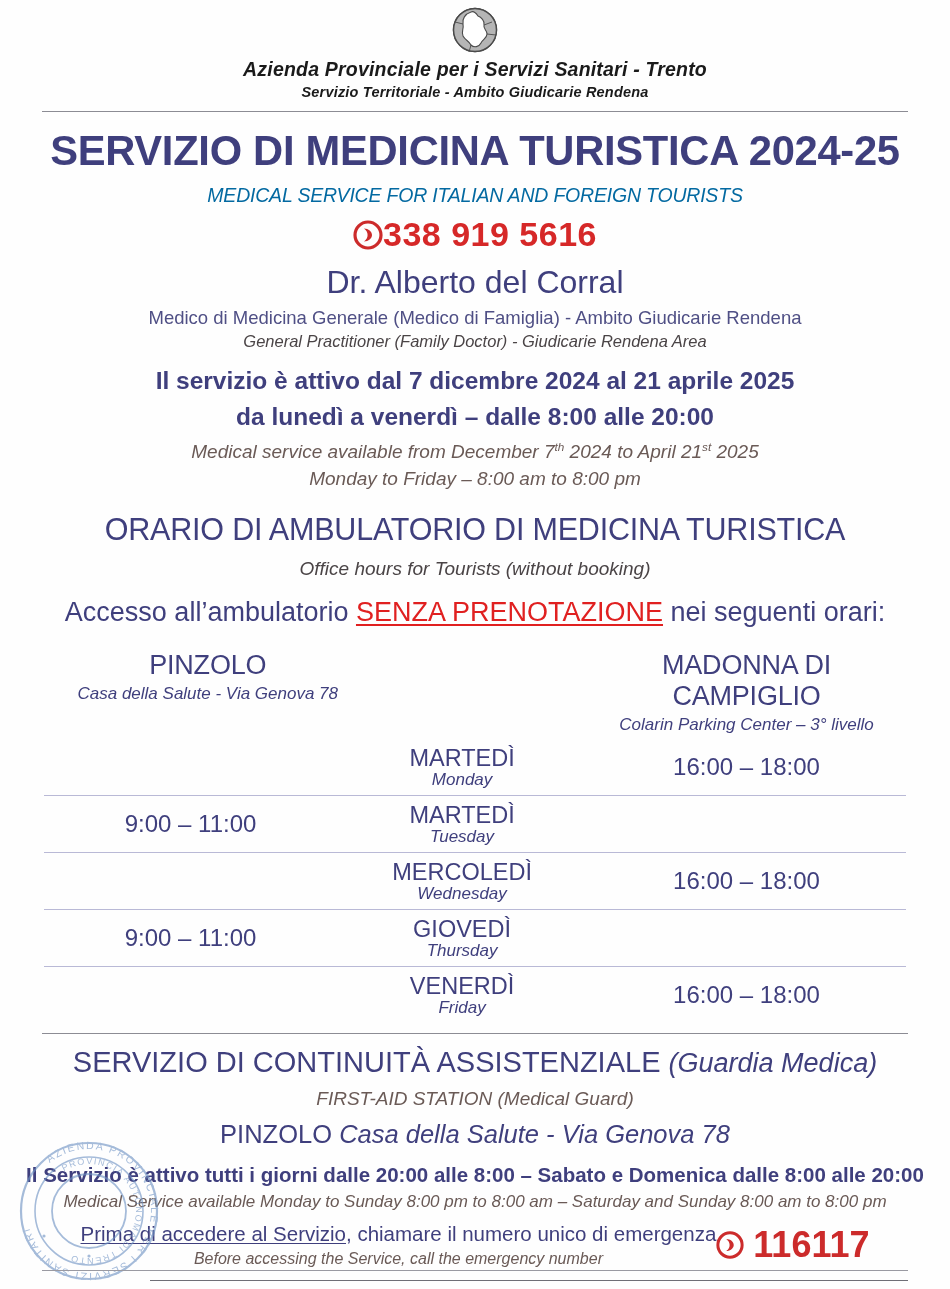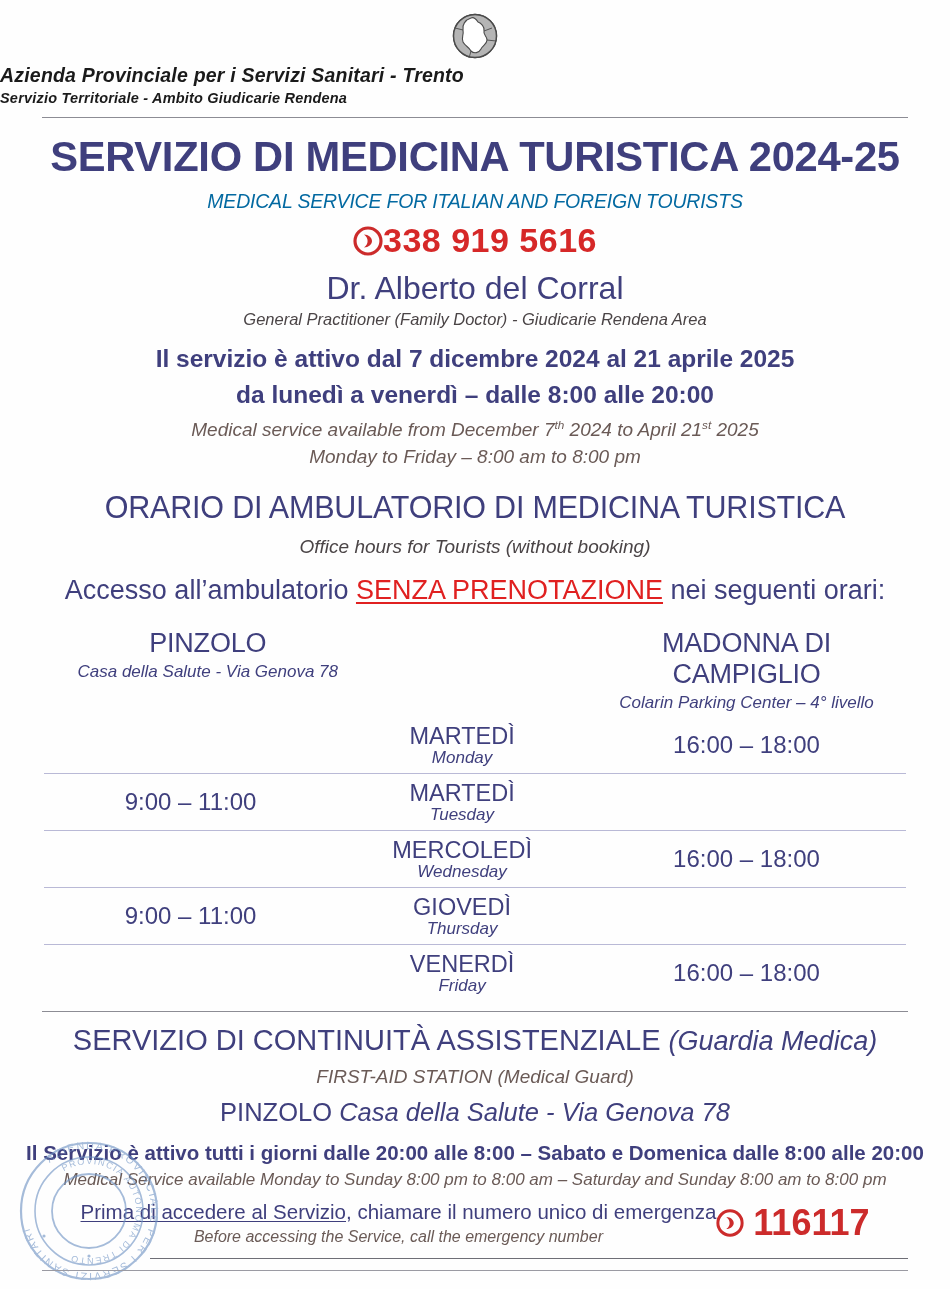--- a/index.html
+++ b/index.html
@@ -17,21 +17,22 @@
   }
   .page {
     position: relative;
     width: 950px;
     height: 1289px;
     background: #fefefe;
   }
 
   
   .header {
-    padding-top: 10px;
+    text-align: center;
+    padding-top: 4px;
   }
   .logo-wrap {
     display: flex;
     justify-content: center;
     align-items: center;
     height: 52px;
   }
   .org-line1 {
     font-family: "Liberation Sans", sans-serif;
     font-weight: bold;
@@ -365,20 +366,21 @@
 
   <div class="phone-row">
     <svg width="30" height="30" viewBox="0 0 30 30">
       <circle cx="15" cy="15" r="13" fill="none" stroke="#cc2b2b" stroke-width="3.2"></circle>
       <path d="M11 8.5 C15.5 8.5 19 11.5 19 15 C19 18.5 15.5 21.5 11 21.5 C13.5 19.5 14.6 17.5 14.6 15 C14.6 12.5 13.5 10.5 11 8.5 Z" fill="#cc2b2b"></path>
     </svg>
     <span>338 919 5616</span>
   </div>
 
   <div class="doctor-name">Dr. Alberto del Corral</div>
+  <div class="doctor-role-it">Medico di Medicina Generale (Medico di Famiglia) -  Ambito Giudicarie Rendena</div>
   <div class="doctor-role-en">General Practitioner (Family Doctor) - Giudicarie Rendena Area</div>
 
   <div class="period-it">Il servizio è attivo dal 7 dicembre 2024 al 21 aprile 2025</div>
   <div class="period-it2">da lunedì a venerdì – dalle 8:00 alle 20:00</div>
   <div class="period-en">
     <span>Medical service available from December 7</span><sup>th</sup><span> 2024 to April 21</span><sup>st</sup><span> 2025</span>
   </div>
   <div class="period-en2">Monday to Friday – 8:00 am to 8:00 pm</div>
 
   <div class="section-title">ORARIO DI AMBULATORIO DI MEDICINA TURISTICA</div>
@@ -389,21 +391,21 @@
 
   <div class="sched">
     <div class="sched-head">
       <div class="col-a">
         <div class="place-name">PINZOLO</div>
         <div class="place-addr">Casa della Salute - Via Genova 78</div>
       </div>
       <div class="col-b"></div>
       <div class="col-c">
         <div class="place-name">MADONNA DI CAMPIGLIO</div>
-        <div class="place-addr">Colarin  Parking Center – 4° livello</div>
+        <div class="place-addr">Colarin  Parking Center – 3° livello</div>
       </div>
     </div>
 
     <table class="sched-table">
       <tbody>
         <tr>
           <td class="cell-time"></td>
           <td class="cell-day">
             <div class="day-it">MARTEDÌ</div>
             <div class="day-en">Monday</div>

